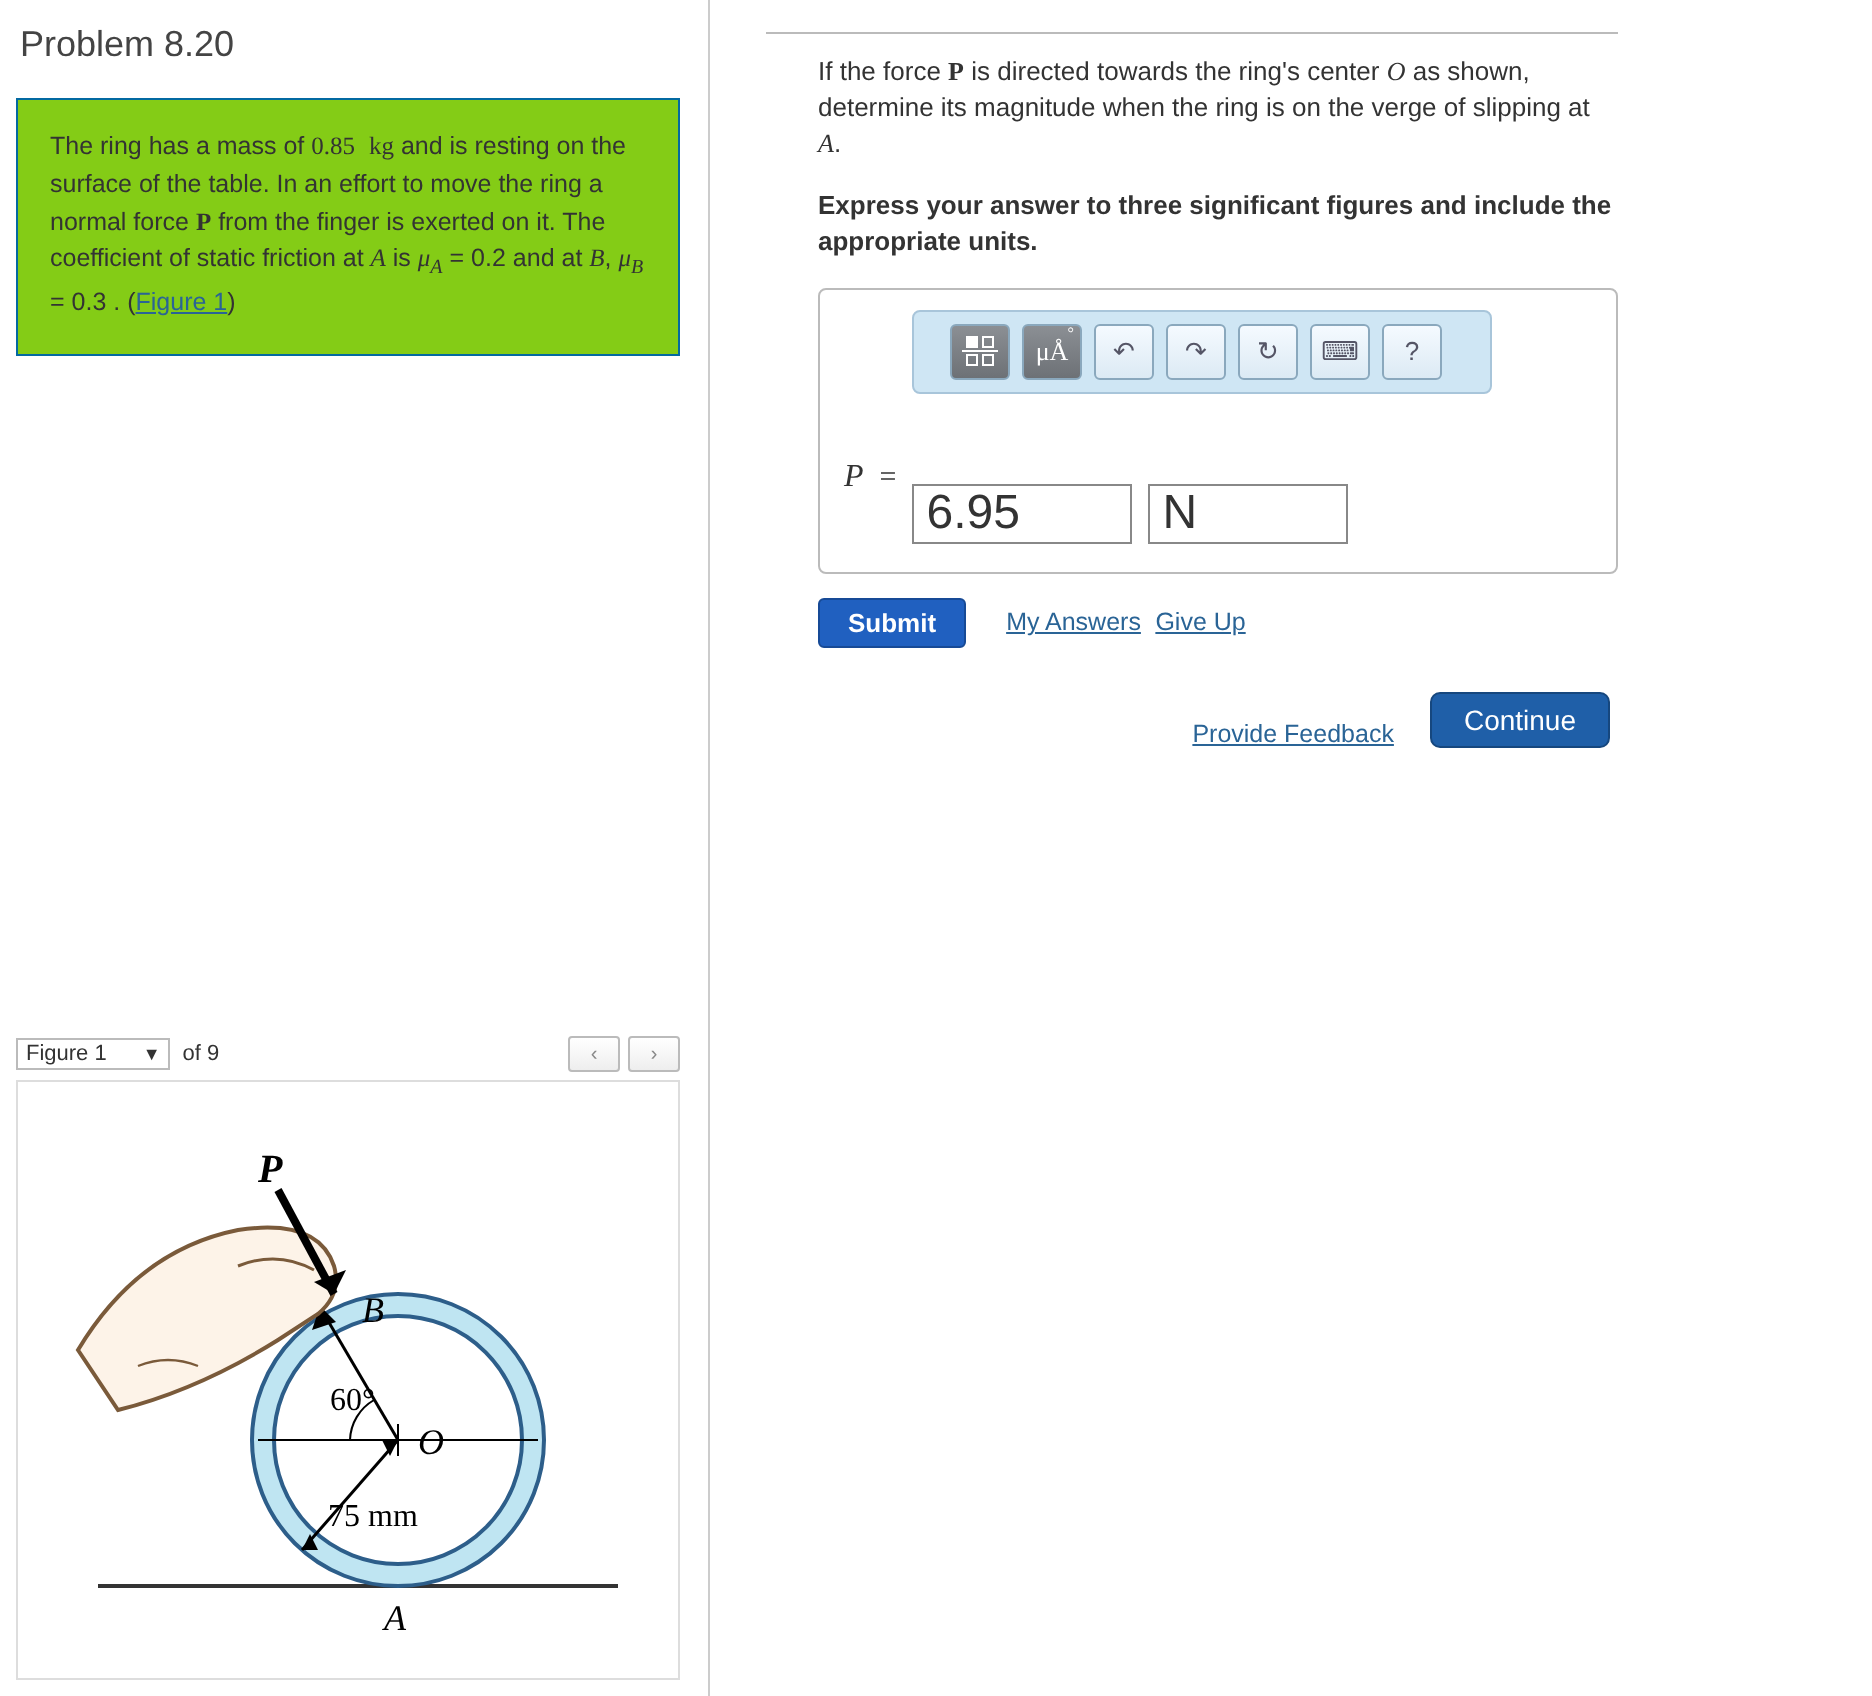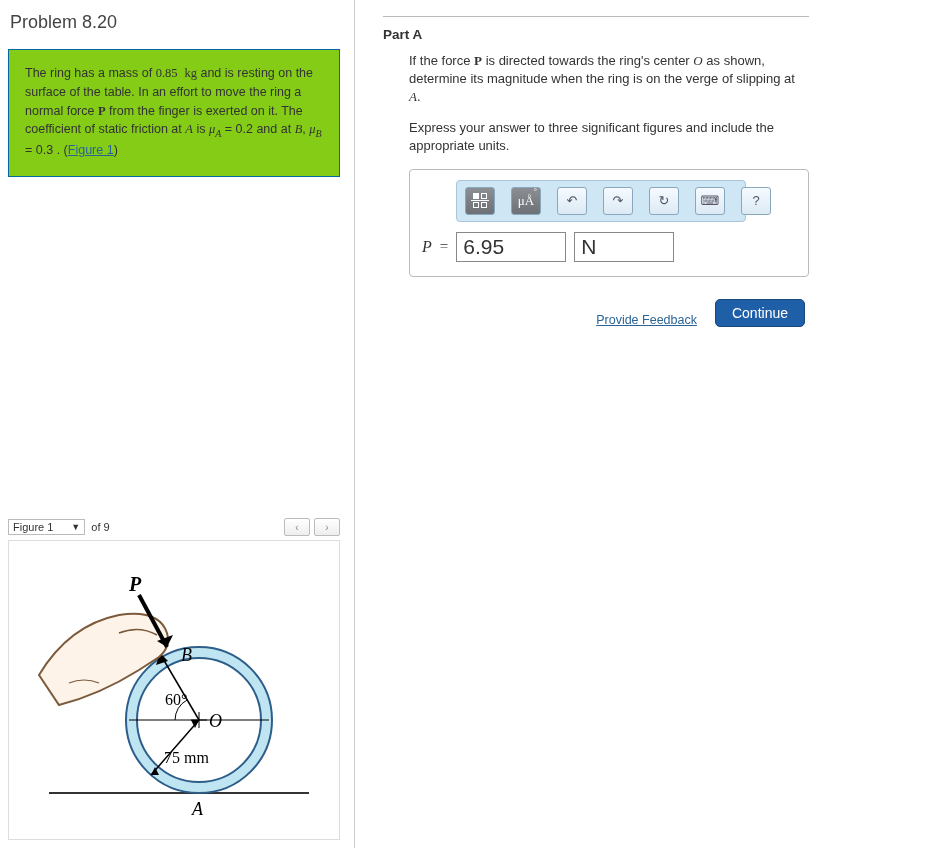--- a/index.html
+++ b/index.html
@@ -80,39 +80,39 @@
     margin-bottom: 8px;
     display: flex;
     align-items: center;
     justify-content: center;
   }
 
   .hr-top { border-top: 1px solid #bbb; margin: 6px 0 10px 0; }
   .part-label { font-weight: bold; font-size: 13.5px; margin-bottom: 10px; }
   .part-body { padding-left: 26px; font-size: 13px; line-height: 1.4; }
   .prompt { margin-bottom: 12px; }
-  .bold-instr { font-weight: normal; margin-bottom: 14px; }
+  .bold-instr { font-weight: bold; margin-bottom: 14px; }
   .serifb { font-family: 'Times New Roman', serif; font-weight: bold; }
   .serifi { font-family: 'Times New Roman', serif; font-style: italic; }
 
   .answer-box {
     border: 1px solid #bbb;
     border-radius: 4px;
     width: 400px;
     padding: 10px 12px 14px 12px;
     background: #fff;
   }
   .toolbar {
     background: #cfe6f4;
     border: 1px solid #a8c5da;
     border-radius: 4px;
-    padding: 6px 8px;
+    padding: 6px 18px;
     display: flex;
     align-items: flex-start;
-    gap: 16px;
+    gap: 6px;
     margin: 0 0 10px 34px;
     width: 290px;
   }
   .tbtn {
     height: 28px;
     min-width: 30px;
     border: 1px solid #8aa8bd;
     border-radius: 3px;
     background: linear-gradient(#8b8f94,#6d7176);
     color: #fff;
@@ -131,23 +131,24 @@
   .tbtn.frac .box.fill { background:#fff; }
   .tbtn.frac .line { width: 18px; height:1px; background:#fff; }
 
   .input-row { display: flex; align-items: center; gap: 8px; margin-top: 4px; }
   .pv { font-family: 'Times New Roman', serif; font-style: italic; font-size: 16px; }
   .eq { font-family: 'Times New Roman', serif; font-size: 15px; }
   .val-input, .unit-input {
     border: 1px solid #888;
     height: 30px;
     font-family: Arial, sans-serif;
-    font-size: 21px;
+    font-size: 24px;
     padding: 0 6px;
     color: #333;
+    margin-top: 35px;
   }
   .val-input { width: 110px; }
   .unit-input { width: 100px; color:#333; }
 
   .actions { display: flex; align-items: center; gap: 20px; margin-top: 12px; }
   .submit-btn {
     background: #2060c0;
     color: #fff;
     border: 1px solid #174a96;
     border-radius: 3px;
@@ -263,21 +264,20 @@
         <text x="156" y="150" class="figtxt" font-size="16">60°</text>
         <text x="200" y="172" class="figtxt" font-size="18" font-style="italic">O</text>
         <text x="155" y="208" class="figtxt" font-size="16">75 mm</text>
         <text x="183" y="260" class="figtxt" font-size="18" font-style="italic">A</text>
       </svg>
     </div>
   </div>
 
   <div class="right">
     <div class="hr-top"></div>
-    <div class="part-label">Part A</div>
     <div class="part-body">
       <div class="prompt">
         <span>If the force </span>
         <span class="serifb">P</span>
         <span> is directed towards the ring's center </span>
         <span class="serifi">O</span>
         <span> as shown, determine its magnitude when the ring is on the verge of slipping at </span>
         <span class="serifi">A</span><span>.</span>
       </div>
       <div class="bold-instr">Express your answer to three significant figures and include the appropriate units.</div>
@@ -317,20 +317,26 @@
         </div>
 
         <div class="input-row">
           <span class="pv">P</span>
           <span class="eq">=</span>
           <input class="val-input" value="6.95" style="">
           <input class="unit-input" value="N" style="">
         </div>
       </div>
 
+      <div class="actions">
+        <button class="submit-btn">Submit</button>
+        <span>
+          <span class="link">My Answers</span>&nbsp;&nbsp;<span class="link">Give Up</span>
+        </span>
+      </div>
 
     </div>
 
     <div class="footer-row">
       <span class="link">Provide Feedback</span>
       <button class="continue-btn">Continue</button>
     </div>
   </div>
 </div>
 

